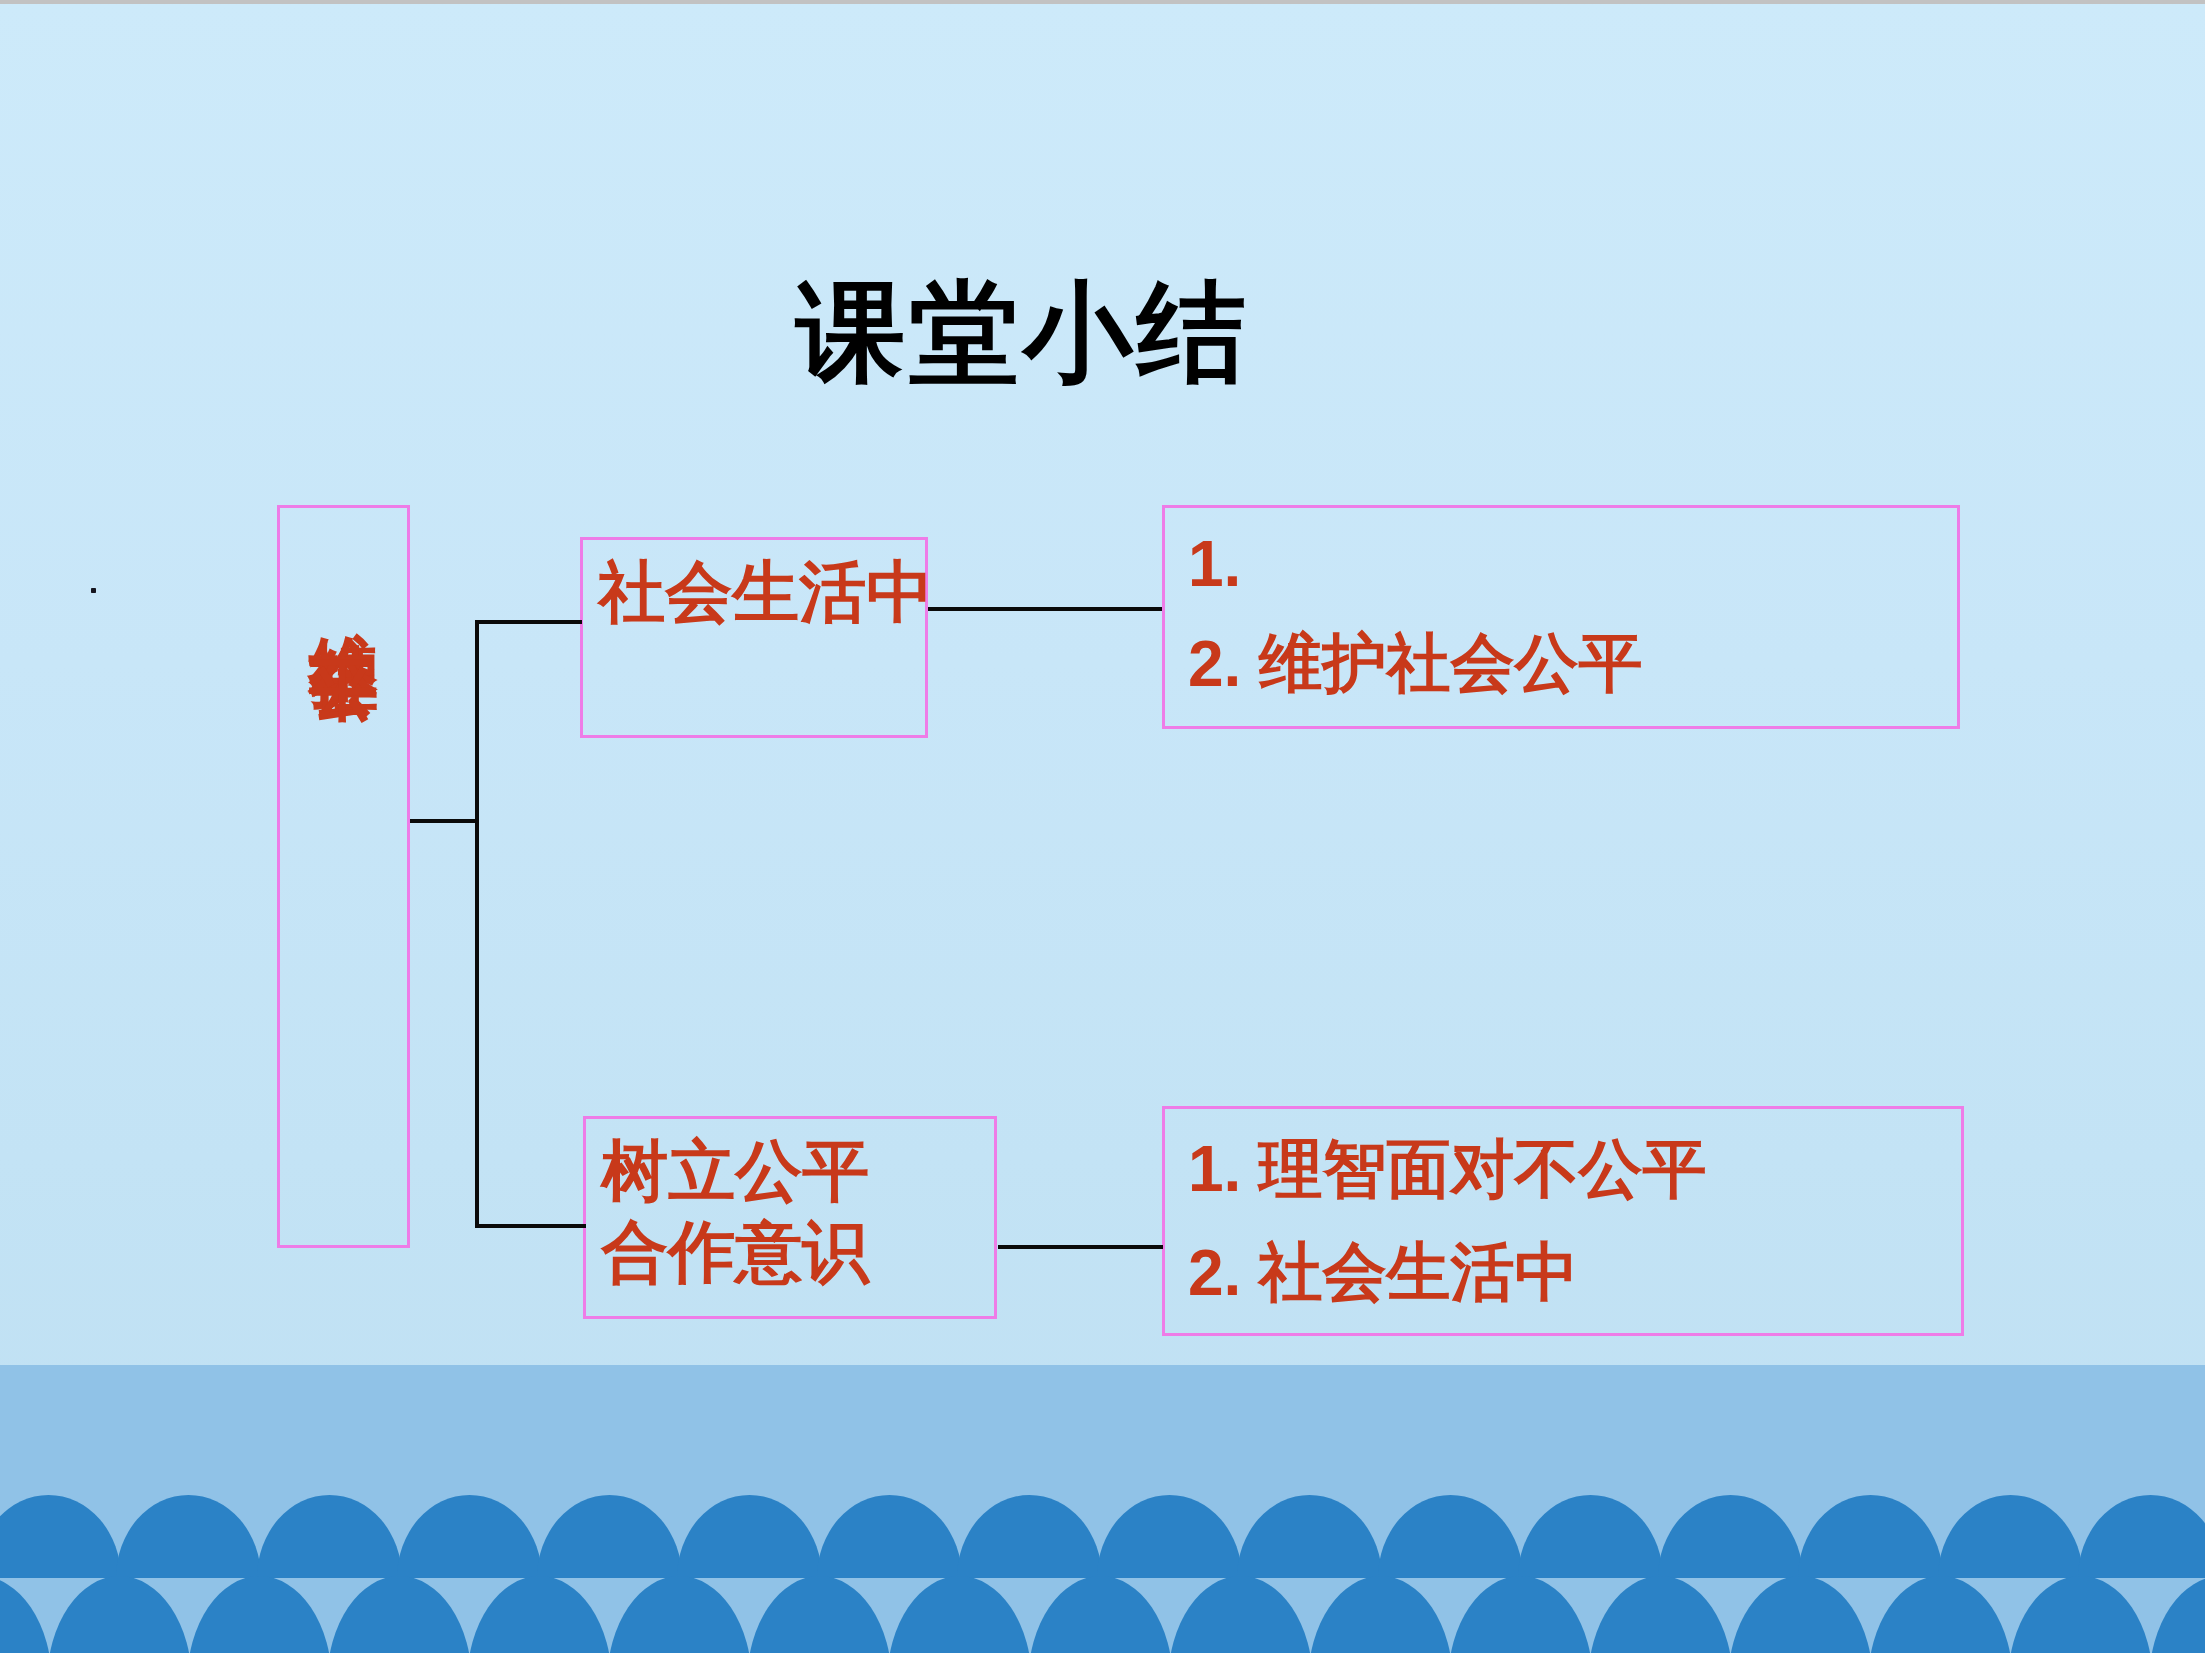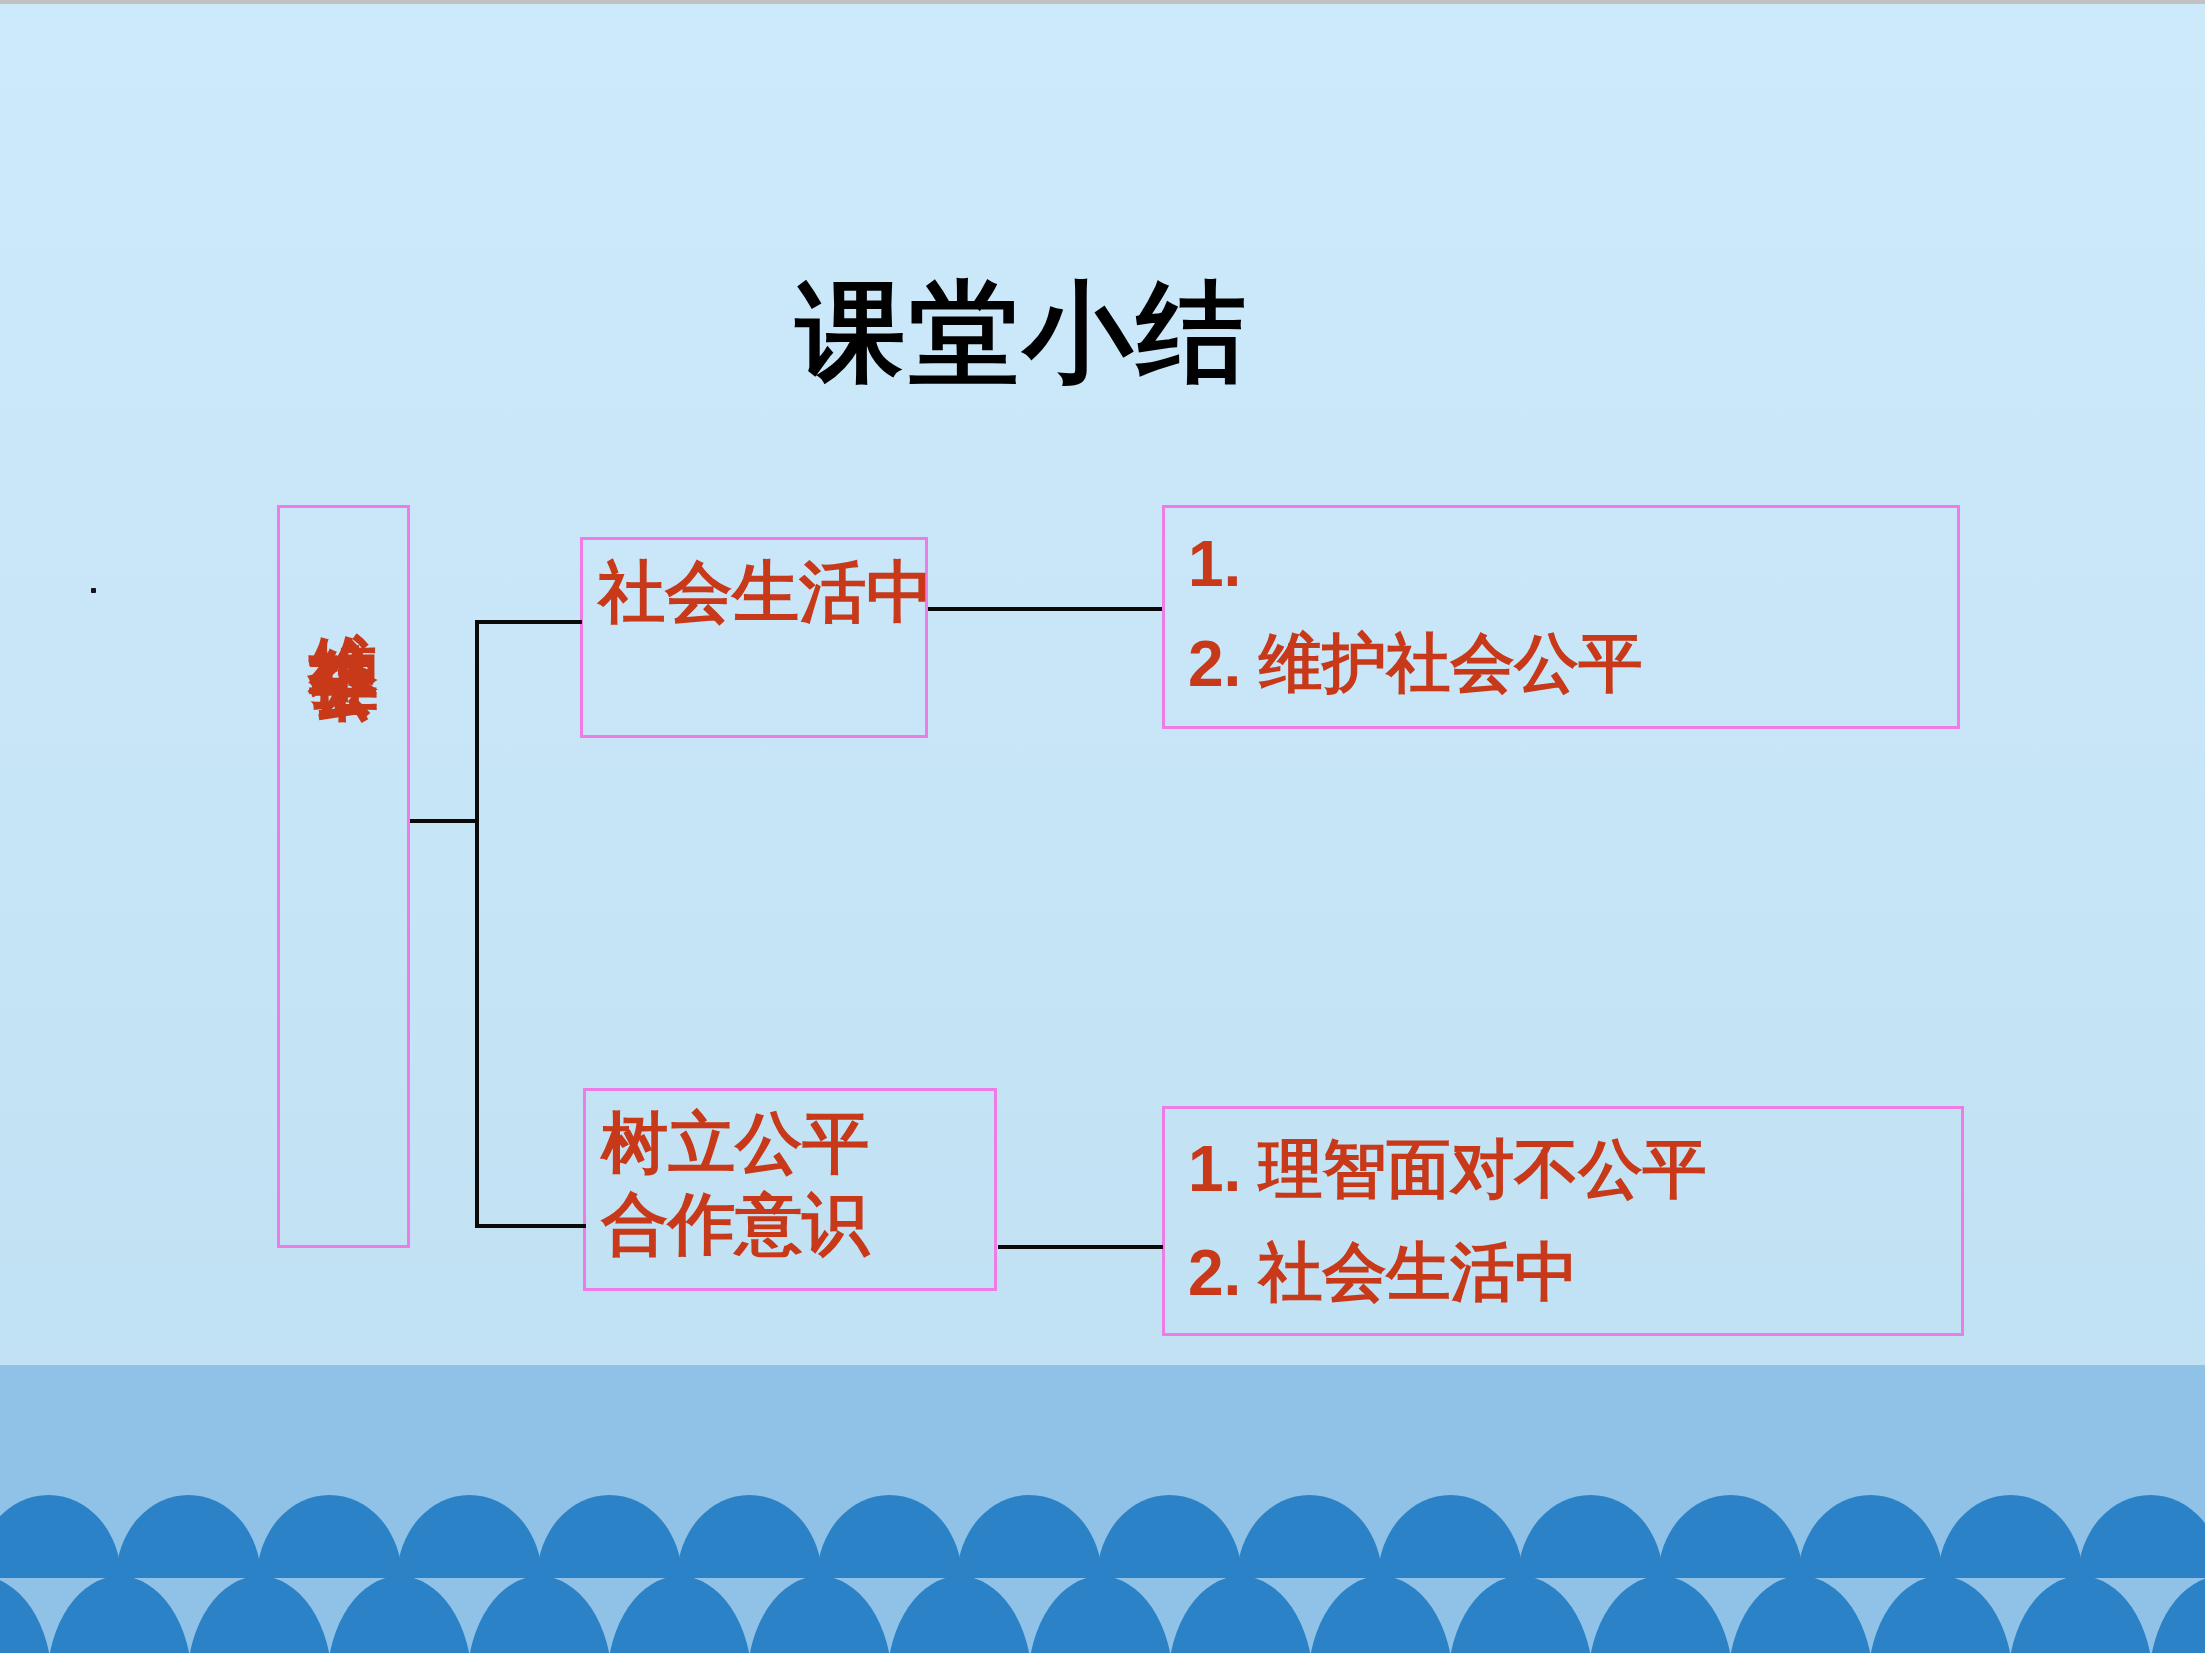--- a/index.html
+++ b/index.html
@@ -35,21 +35,21 @@
     font-size:69px;letter-spacing:6.1px;
     padding-top:67px;
     white-space:nowrap;
   }
   .node-box{
     font-size:67px;line-height:1.22;
     padding:10.7px 0 0 15.3px;
     white-space:nowrap;
   }
   .node-top{left:580px;top:523px;width:348px;height:201px;margin-top:14px;}
-  .node-bottom{left:583px;top:1088px;width:414px;height:203px;}
+  .node-bottom{left:583px;top:1116px;width:414px;height:203px;}
   .detail-box{
     display:flex;flex-direction:column;justify-content:space-evenly;
     font-size:64px;padding-left:23px;
   }
   .detail-top{left:1162px;top:505px;width:798px;height:224px;}
   .detail-bottom{left:1162px;top:1106px;width:802px;height:230px;}
   .detail-row{display:flex;align-items:center;white-space:nowrap;}
   .detail-num{margin-right:17px;}
   .connector{position:absolute;background:#0a0a0a;}
   .stray-dot{

